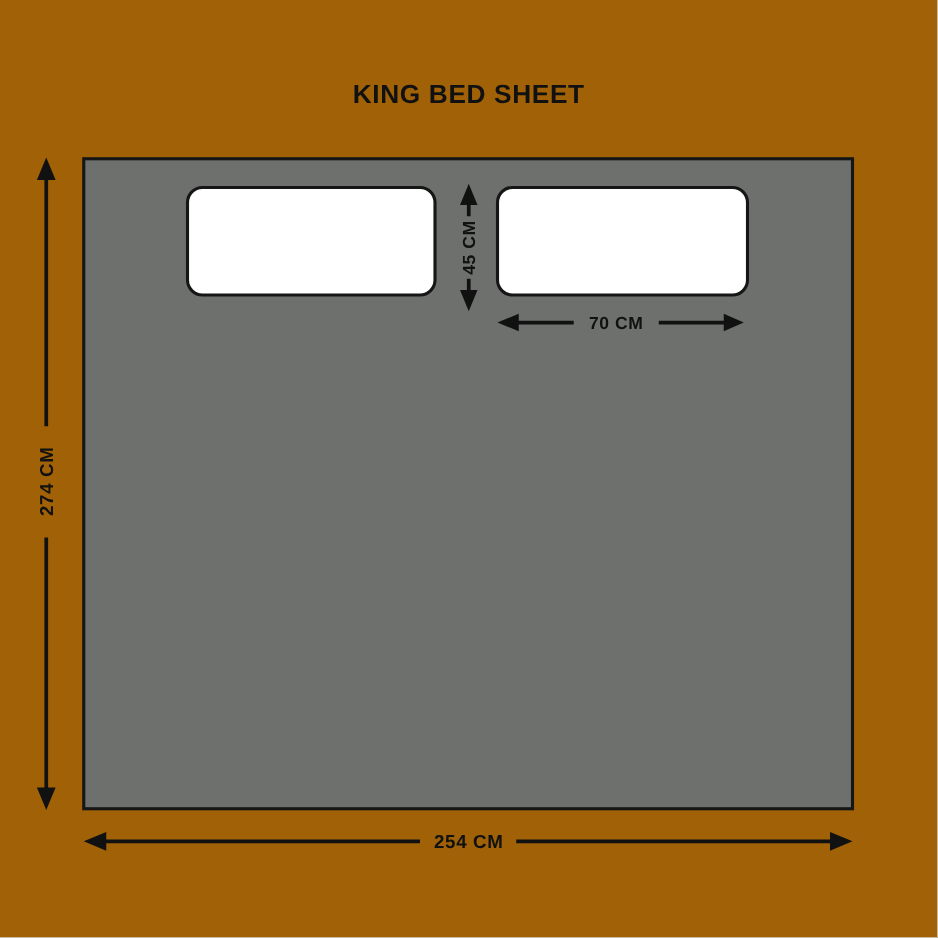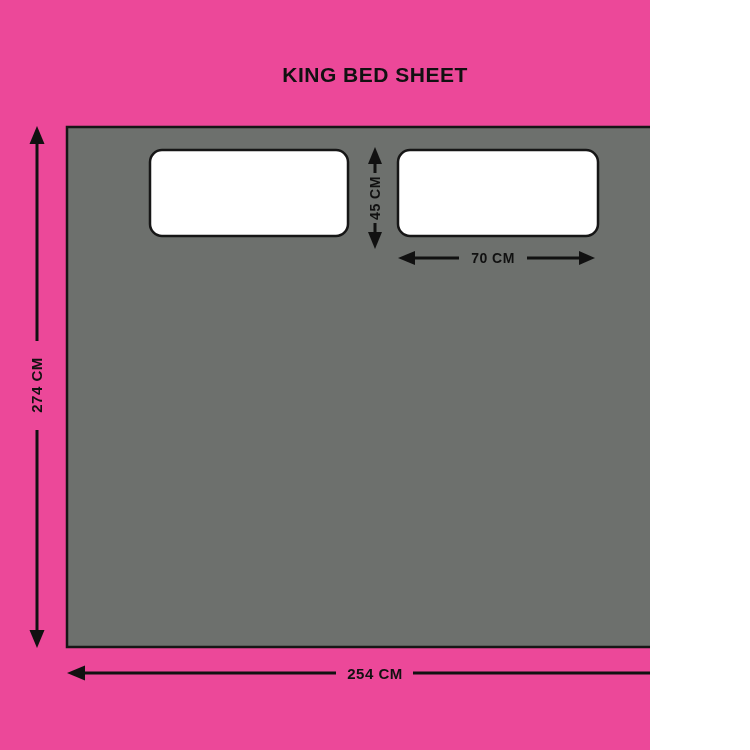--- a/index.html
+++ b/index.html
@@ -3,23 +3,23 @@
 <meta charset="utf-8">
 <style>
   html, body {
     margin: 0;
     padding: 0;
     background: #ffffff;
     font-family: "Liberation Sans", sans-serif;
   }
   .stage {
     position: relative;
-    width: 650px;
+    width: 750px;
     height: 750px;
-    background: #ec4899;
+    background: #a16207;
     overflow: hidden;
   }
   svg { display: block; }
 
   .title-label {
     font-family: "Liberation Sans", sans-serif;
     font-weight: bold;
     font-size: 21px;
     letter-spacing: 0.5px;
     fill: #111111;

